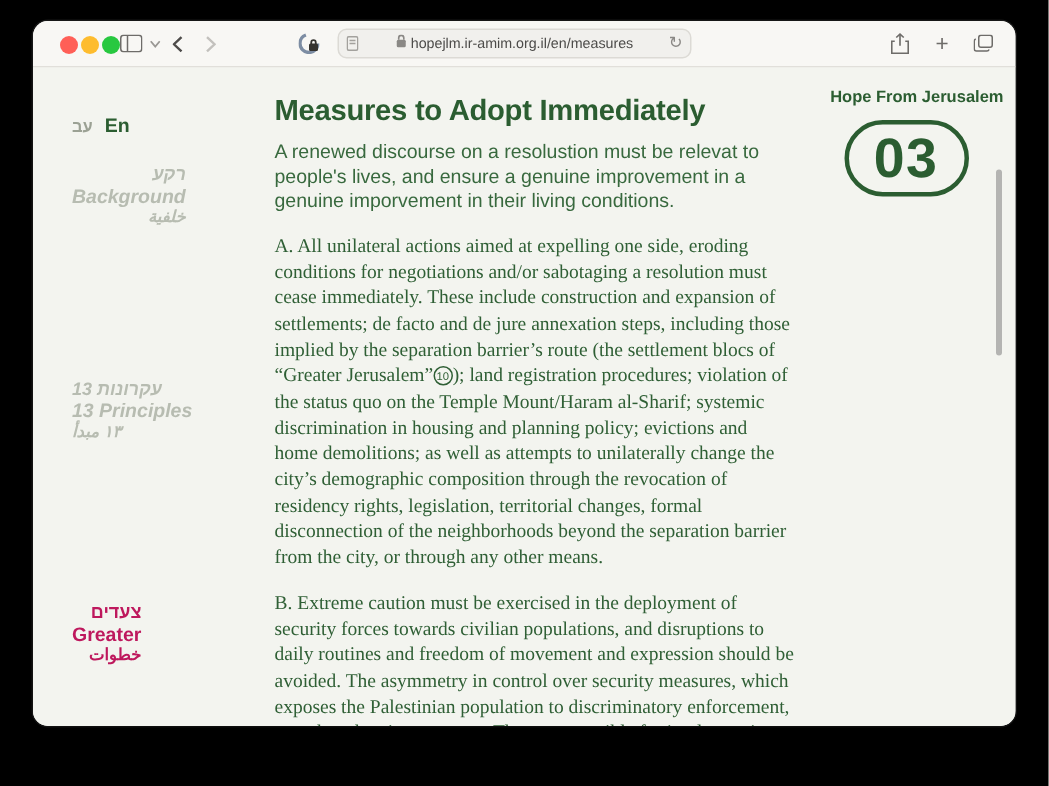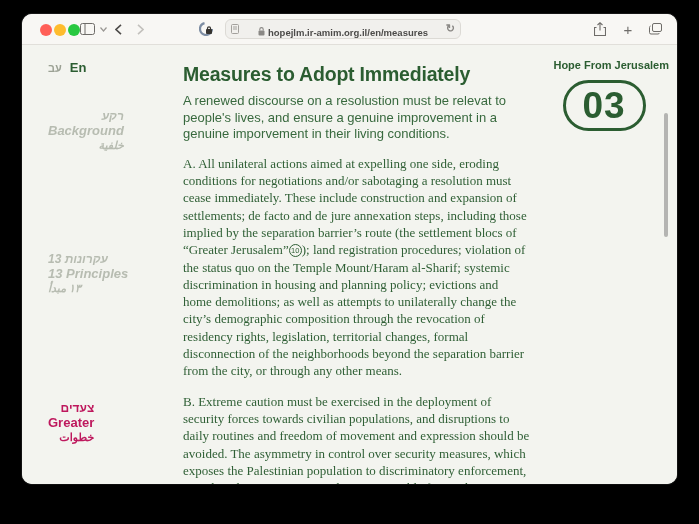--- a/index.html
+++ b/index.html
@@ -12,29 +12,29 @@
     border-radius:10px;overflow:hidden;background:#f3f4ef;
     box-shadow:0 22px 55px rgba(0,0,0,.6),0 0 0 1px rgba(255,255,255,.10);
   }
   
   .toolbar{position:relative;height:30px;background:#f8f7f4;border-bottom:1px solid #e1dfda;}
   .tl{position:absolute;top:10px;width:12px;height:12px;border-radius:50%;}
   .tbtn{position:absolute;top:5px;height:20px;display:flex;align-items:center;justify-content:center;border:none;background:none;padding:0;cursor:default;}
   .urlbar{
     position:absolute;left:203px;top:5px;width:236px;height:20px;box-sizing:border-box;
     background:#f1f0ed;border:1px solid #dcdad5;border-radius:6px;
-    display:flex;align-items:flex-end;justify-content:center;gap:3px;
-    font-size:9.5px;color:#4c4b49;font-weight:bold;
+    display:flex;align-items:center;justify-content:center;gap:3px;
+    font-size:9.5px;color:#4c4b49;
   }
   .urlbar .page-ic{position:absolute;left:5px;top:4px;}
   .urlbar .reload{position:absolute;right:5px;top:2px;font-size:11px;color:#8a8885;}
   .glyph-btn{font-size:15px;color:#6e6c69;}
   
   .content{position:absolute;left:0;right:0;top:31px;bottom:0;background:#f3f4ef;overflow:hidden;}
-  .lang{position:absolute;left:26px;top:13px;font-weight:bold;}
+  .lang{position:absolute;left:26px;top:30px;font-weight:bold;}
   .lang .he{font-size:11px;color:#9ba194;margin-right:8px;cursor:pointer;}
   .lang .en{font-size:13px;color:#2b5d31;cursor:pointer;}
   .nav{position:absolute;left:26px;font-weight:bold;cursor:pointer;}
   .nav .he{font-size:12px;line-height:14px;}
   .nav .en{font-size:13px;line-height:15px;}
   .nav .ar{font-size:11px;line-height:14px;}
   .nav.inactive{color:#b7bcb1;font-style:italic;}
   .nav.active{color:#be185d;}
   .nav div{white-space:nowrap;}
   .nav1{top:64px;}

